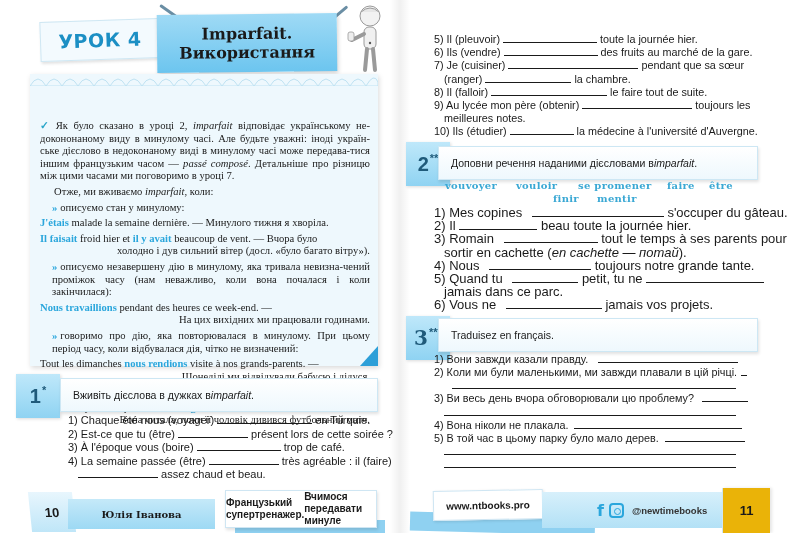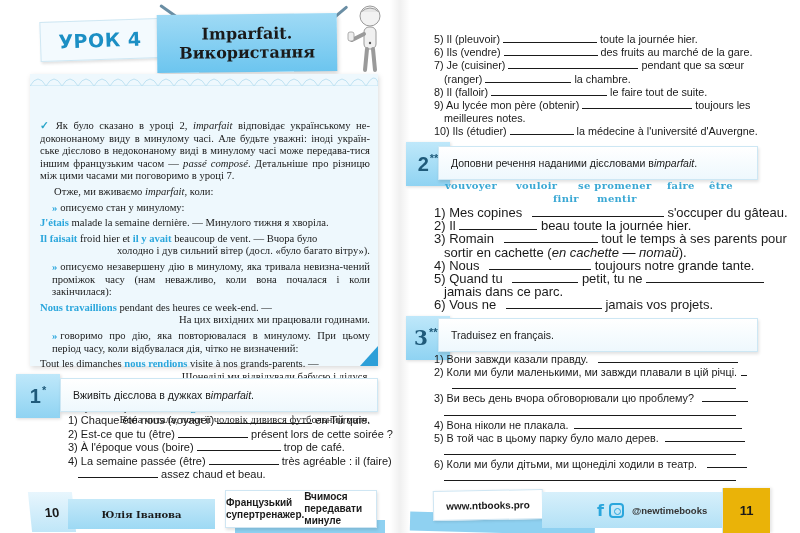--- a/index.html
+++ b/index.html
@@ -206,21 +206,20 @@
   </div>
   <div class="ex-list" style="left:34px; top:353px; font-size:10.8px; line-height:13.2px; width:300px;">
     <p><span>1) Вони завжди казали правду.</span><span class="blank" style="width:140px; margin-left:10px;"></span></p>
     <p><span>2) Коли ми були маленькими, ми завжди плавали в цій річці.</span><span class="blank" style="width:6px; margin-left:4px;"></span></p>
     <p style="height:13px; padding-left:18px;"><span class="blank" style="width:284px"></span></p>
     <p><span>3) Ви весь день вчора обговорювали цю проблему?</span><span class="blank" style="width:46px; margin-left:8px;"></span></p>
     <p style="height:13px; padding-left:10px;"><span class="blank" style="width:292px"></span></p>
     <p><span>4) Вона ніколи не плакала.</span><span class="blank" style="width:168px; margin-left:6px;"></span></p>
     <p><span>5) В той час в цьому парку було мало дерев.</span><span class="blank" style="width:80px; margin-left:6px;"></span></p>
     <p style="height:13px; padding-left:10px;"><span class="blank" style="width:292px"></span></p>
-    <p><span>6) Коли ми були дітьми, ми щонеділі ходили в театр.</span><span class="blank" style="width:40px; margin-left:10px;"></span></p>
     <p style="height:13px; padding-left:10px;"><span class="blank" style="width:292px"></span></p>
   </div>
 
   <div class="foot-url-strip"></div>
   <div class="foot-url">
       <span>www.ntbooks.pro</span>
     </div>
   <div class="foot-social">
     <span class="fb">f</span>
     <span class="ig"></span>

